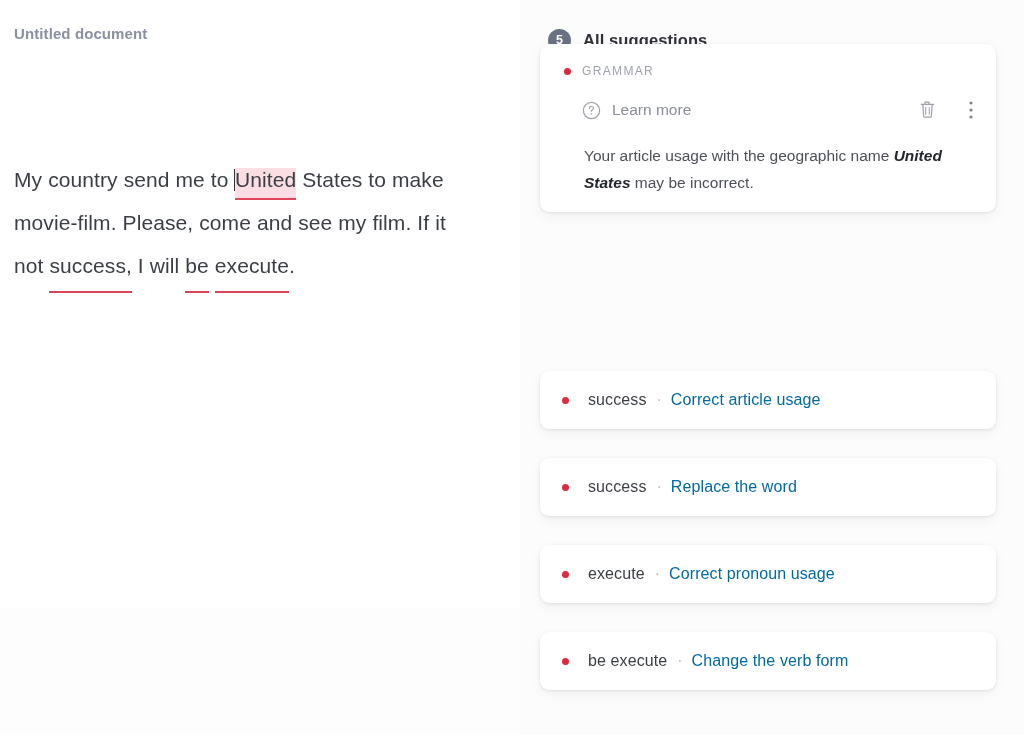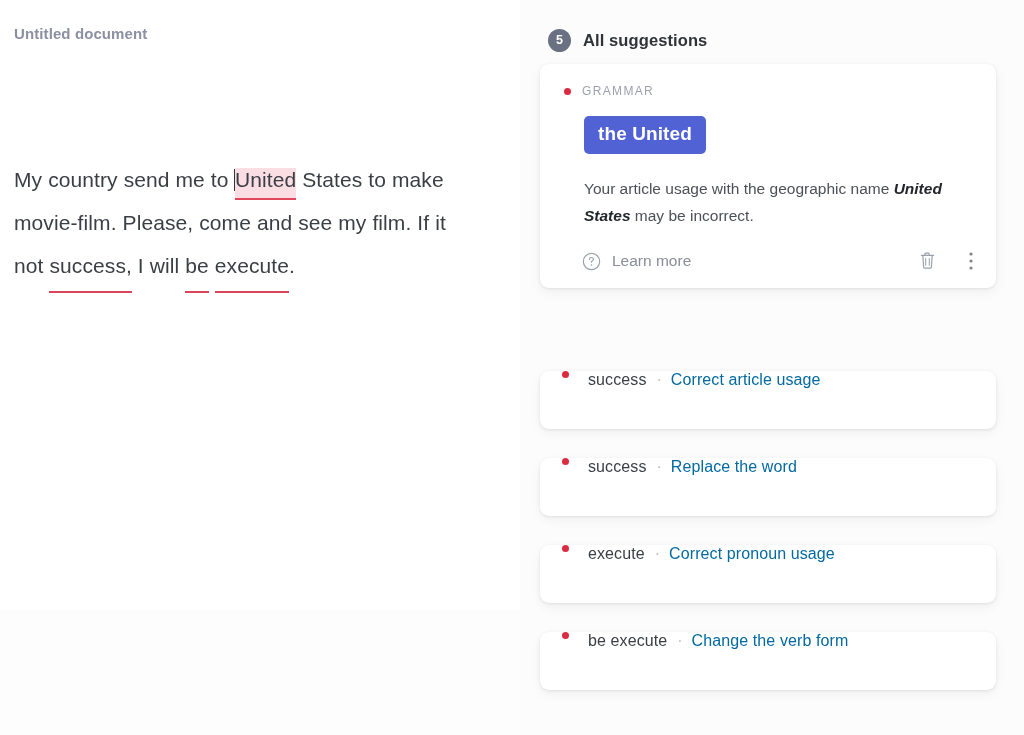--- a/index.html
+++ b/index.html
@@ -98,21 +98,21 @@
     font-size: 16.5px;
     font-weight: bold;
     color: #2f3237;
     letter-spacing: 0.1px;
   }
 
   
   #primary-card {
     position: absolute;
     left: 20px;
-    top: 64px;
+    top: 44px;
     width: 456px;
     background: #ffffff;
     border-radius: 9px;
     box-shadow: 0 1px 3px rgba(30,35,50,0.10), 0 4px 14px rgba(30,35,50,0.055);
     box-sizing: border-box;
     padding: 20px 22px 16px 22px;
   }
   .cat-row {
     display: flex;
     align-items: center;
@@ -184,21 +184,21 @@
   .mini-card {
     position: absolute;
     left: 20px;
     width: 456px;
     height: 58px;
     background: #ffffff;
     border-radius: 9px;
     box-shadow: 0 1px 3px rgba(30,35,50,0.10), 0 4px 12px rgba(30,35,50,0.05);
     box-sizing: border-box;
     display: flex;
-    align-items: flex-start;
+    align-items: center;
     padding-left: 22px;
     cursor: pointer;
   }
   .mini-dot {
     width: 7px;
     height: 7px;
     border-radius: 50%;
     background: #db2b41;
     flex: 0 0 auto;
     margin-right: 19px;
@@ -239,25 +239,20 @@
     <div id="suggestions-title">All suggestions</div>
   </div>
 
   <div id="primary-card">
 
     <div class="cat-row">
       <span class="dot-red"></span>
       <span id="primary-category">GRAMMAR</span>
     </div>
 
-    <div id="replacement-chip">the United</div>
-
-    <div id="primary-description">
-      <span>Your article usage with the geographic name </span><b>United States</b><span> may be incorrect.</span>
-    </div>
 
     <div id="primary-actions">
 
       <div id="learn-more">
         <span class="icon-btn">
           <svg width="19" height="19" viewBox="0 0 20 20" fill="none">
             <circle cx="10" cy="10" r="8.6" stroke="#9ca0ab" stroke-width="1.2"></circle>
             <path d="M7.9 7.7c0-1.1.95-1.95 2.1-1.95s2.05.85 2.05 1.9c0 .95-.6 1.3-1.3 1.75-.6.4-.85.75-.85 1.45" stroke="#9ca0ab" stroke-width="1.2" stroke-linecap="round" fill="none"></path>
             <circle cx="9.9" cy="13.6" r="0.82" fill="#9ca0ab"></circle>
           </svg>
@@ -276,20 +271,24 @@
 
       <span id="more-options" class="icon-btn">
         <svg width="6" height="22" viewBox="0 0 6 22" fill="none">
           <circle cx="3" cy="4" r="1.6" fill="#7f838e"></circle>
           <circle cx="3" cy="11" r="1.6" fill="#7f838e"></circle>
           <circle cx="3" cy="18" r="1.6" fill="#7f838e"></circle>
         </svg>
       </span>
 
     </div>
+
+    <div id="primary-description">
+      <span>Your article usage with the geographic name </span><b>United States</b><span> may be incorrect.</span>
+    </div>
   </div>
 
   <div class="mini-card" style="top:371px;">
     <span class="mini-dot"></span>
     <span class="mini-target">success</span>
     <span class="mini-sep">·</span>
     <span class="mini-action">Correct article usage</span>
   </div>
 
   <div class="mini-card" style="top:458px;">

